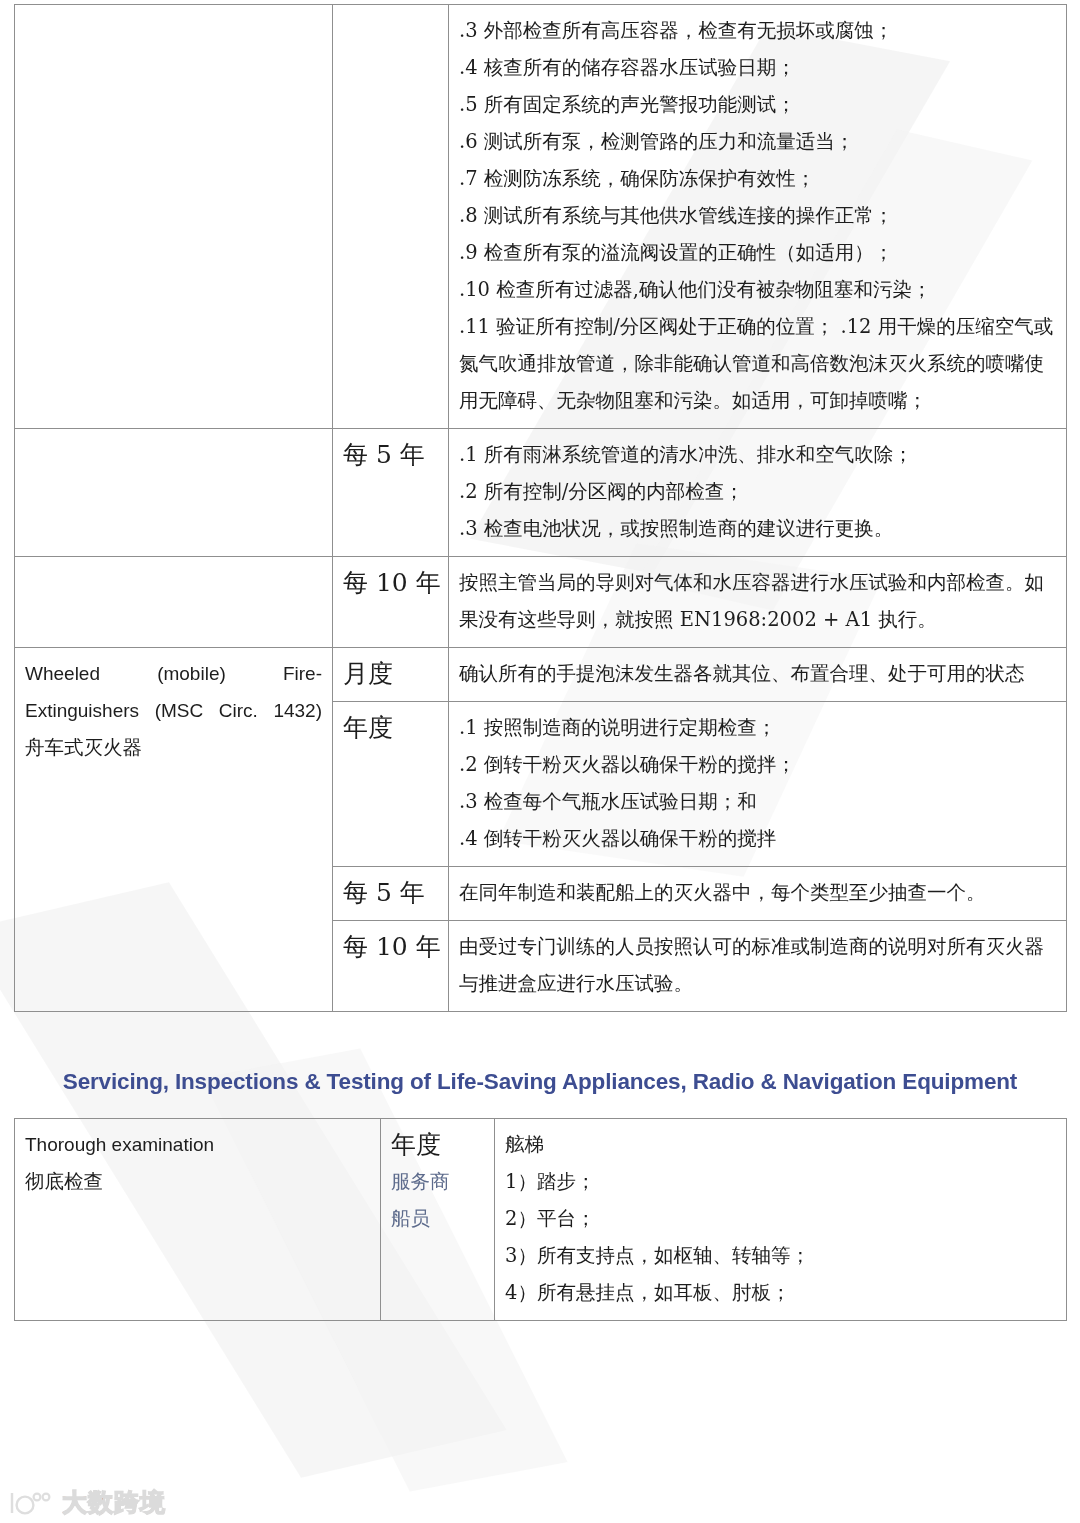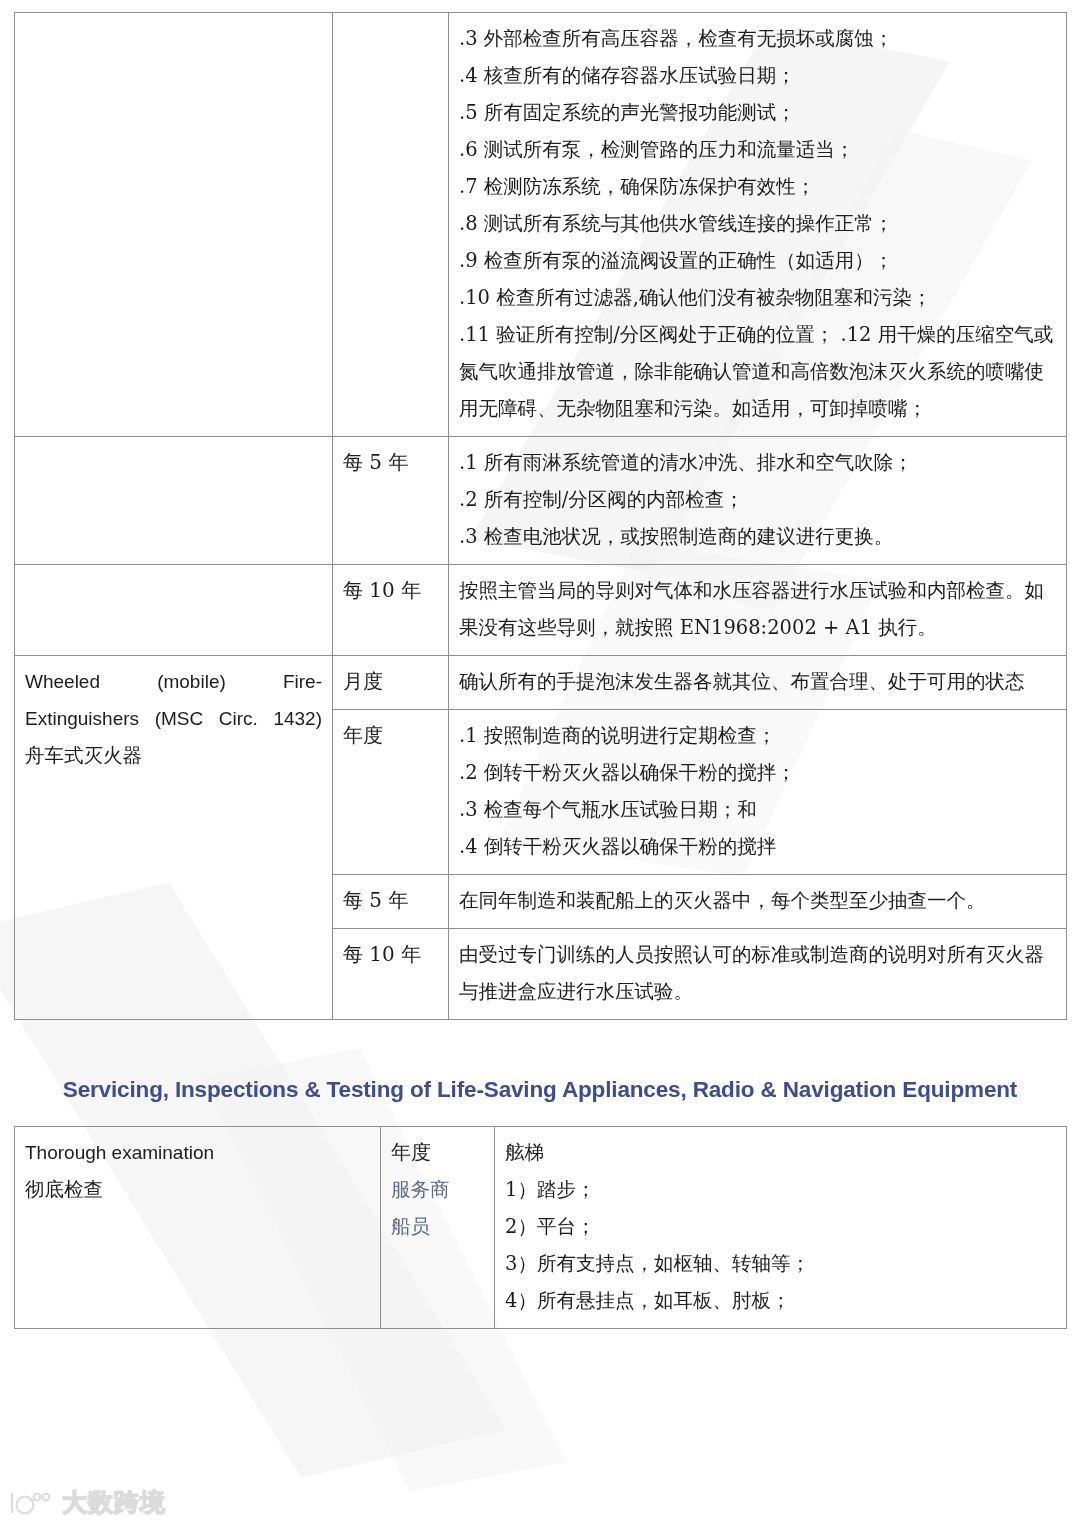--- a/index.html
+++ b/index.html
@@ -63,21 +63,21 @@
     position: relative;
     z-index: 1;
     width: 1080px;
   }
 
   
   table.doc-table {
     border-collapse: collapse;
     table-layout: fixed;
     width: 1052px;
-    margin: 12px 14px;
+    margin: 4px 14px;
     background: transparent;
   }
   table.doc-table td, table.doc-table th {
     border: 1px solid #8f8f8f;
     vertical-align: top;
     padding: 7px 10px 9px 10px;
     background: transparent;
   }
 
   
@@ -105,21 +105,21 @@
     color: #1d1d1d;
   }
   .en-justify {
     text-align: justify;
     text-align-last: justify;
   }
   .en-left { text-align: left; }
 
   .freq {
     font-family: "DejaVu Serif", "Liberation Serif", serif;
-    font-size: 20px;
+    font-size: 25px;
     line-height: 37px;
     color: #1d1d1d;
     white-space: nowrap;
   }
   .role {
     font-family: "DejaVu Serif", "Liberation Serif", serif;
     font-size: 19.5px;
     line-height: 37px;
     color: #5d6b8c;
     white-space: nowrap;

